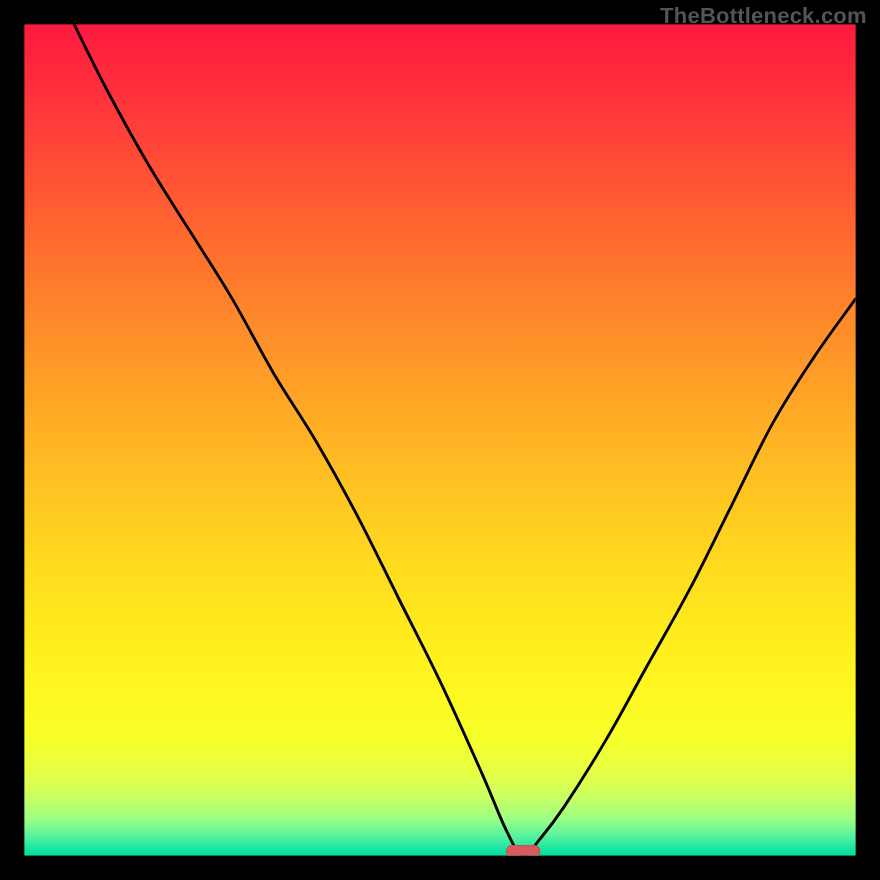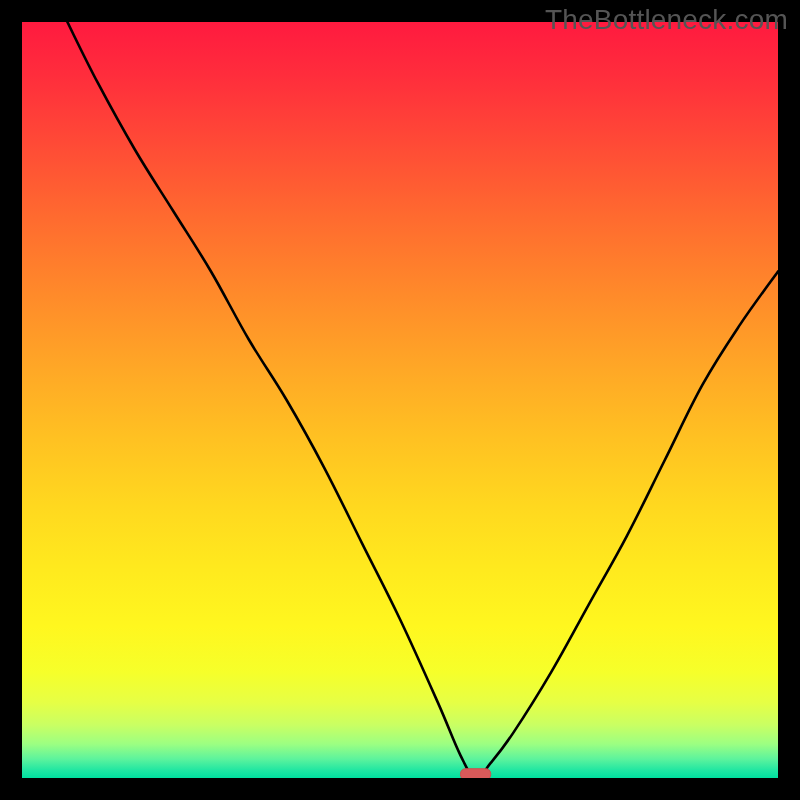--- a/index.html
+++ b/index.html
@@ -15,22 +15,22 @@
     position: relative;
     width: 800px;
     height: 800px;
     background: #000;
   }
   .watermark {
     position: absolute;
     top: 4px;
     right: 12px;
     color: #555;
-    font-size: 28px;
-    font-weight: 400;
+    font-size: 20px;
+    font-weight: 700;
     letter-spacing: 0.2px;
     z-index: 20;
   }
   .plot {
     position: absolute;
     left: 22px;
     top: 22px;
     width: 756px;
     height: 756px;
     overflow: hidden;

